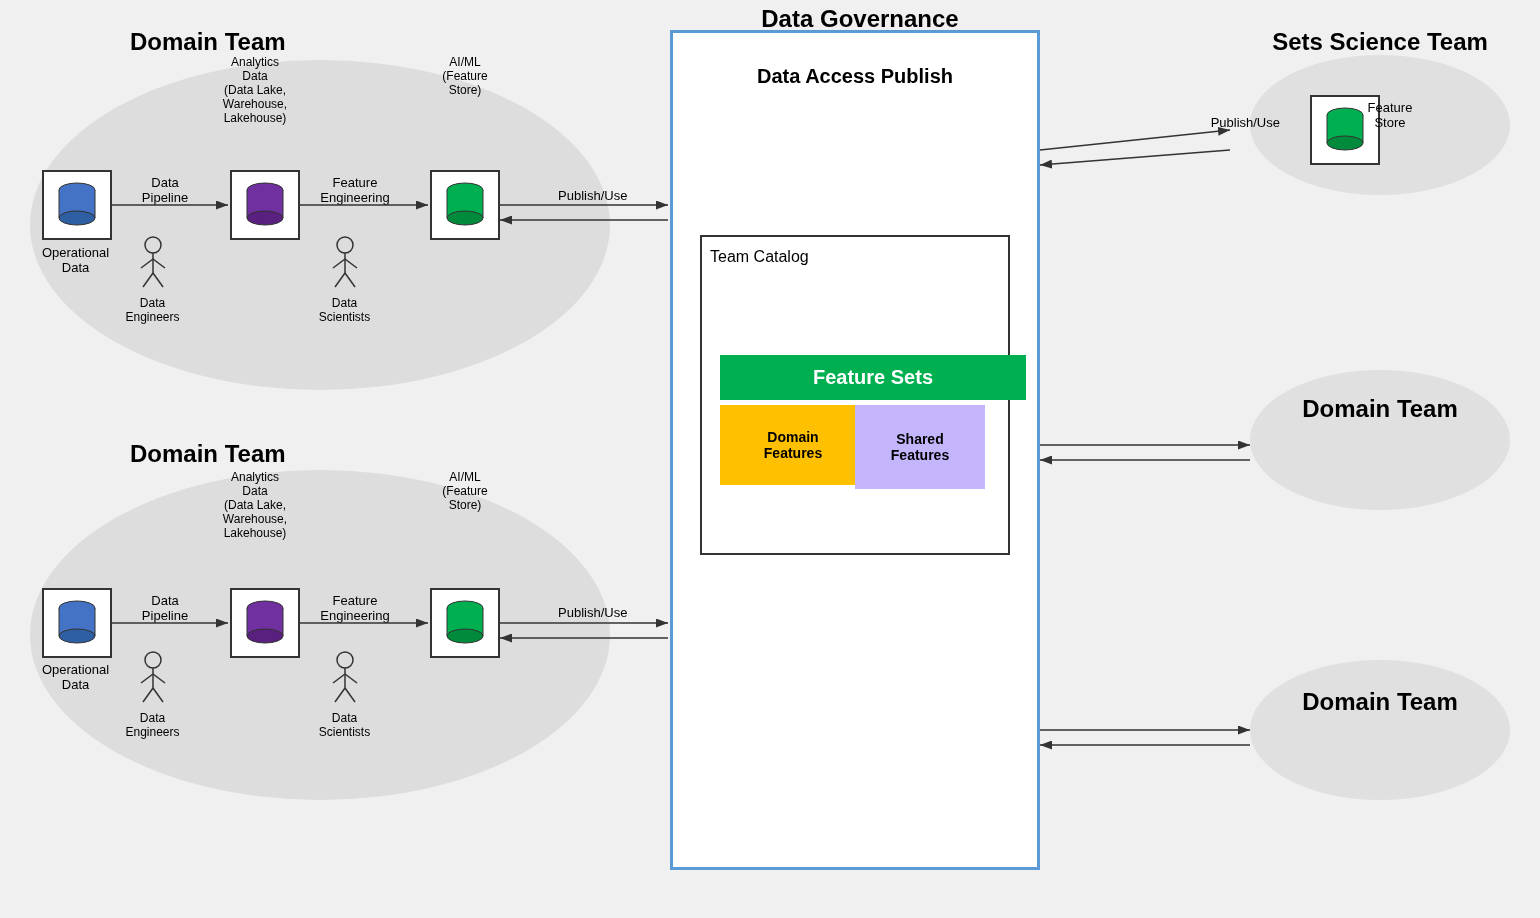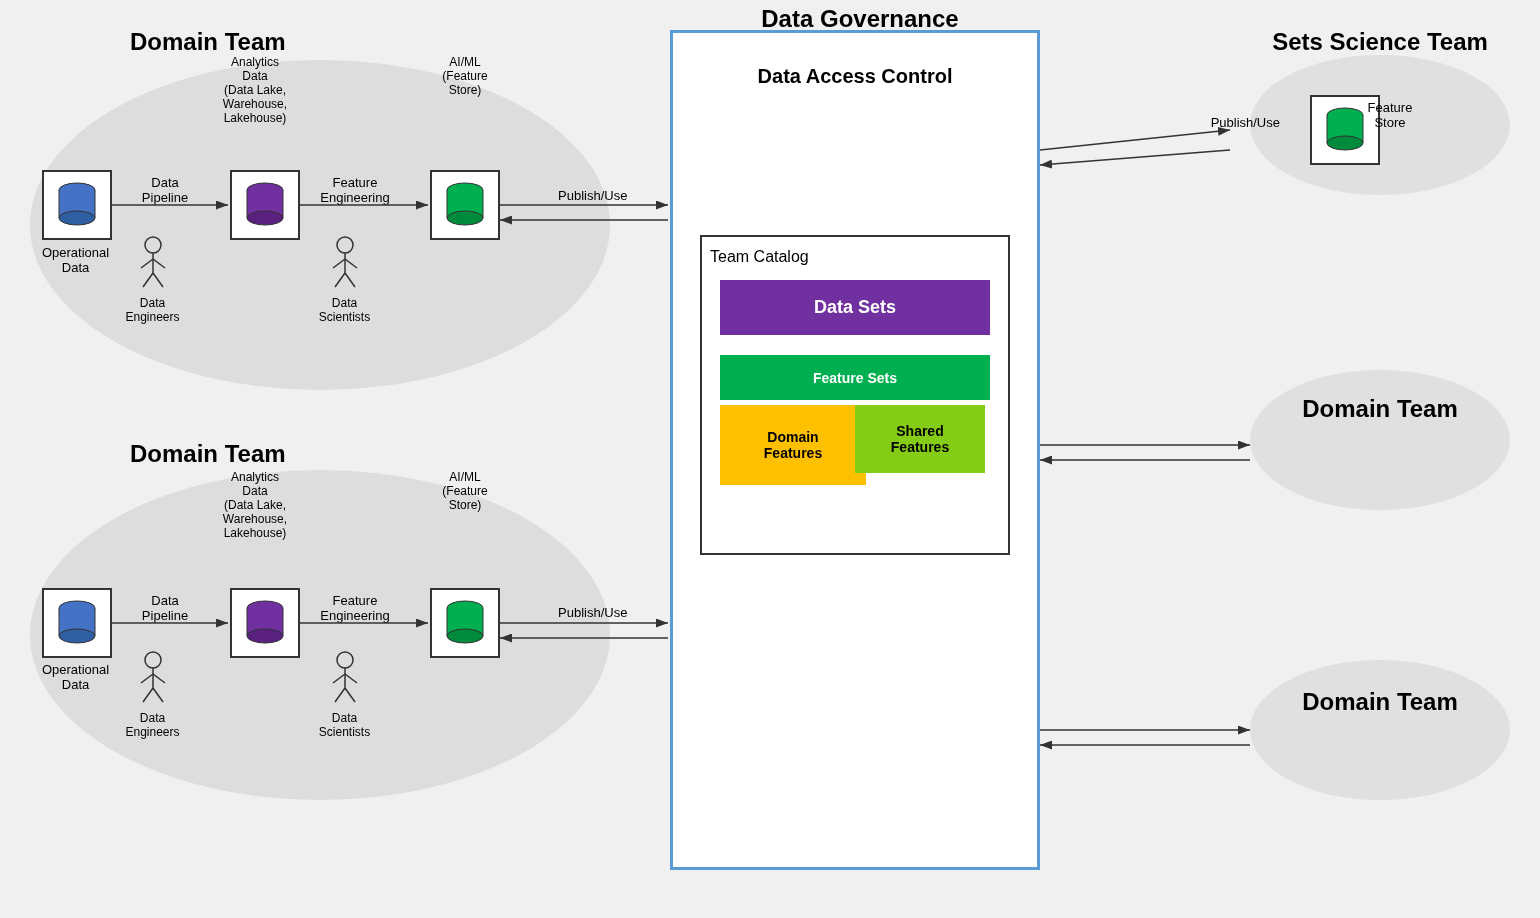--- a/index.html
+++ b/index.html
@@ -90,41 +90,41 @@
       width: 270px; height: 55px;
       background: #7030a0;
       display: flex; align-items: center; justify-content: center;
       color: white; font-size: 18px; font-weight: bold;
     }
 
     
     .featuresets-bar {
       position: absolute;
       left: 720px; top: 355px;
-      width: 270px; height: 45px;
+      width: 306px; height: 45px;
       background: #00b050;
       display: flex; align-items: center; justify-content: center;
-      color: white; font-size: 14px; font-weight: bold;
+      color: white; font-size: 20px; font-weight: bold;
     }
 
     
     .domain-features {
       position: absolute;
       left: 720px; top: 405px;
       width: 146px; height: 80px;
       background: #ffc000;
       display: flex; align-items: center; justify-content: center;
       font-size: 14px; font-weight: bold; text-align: center;
     }
     
     .shared-features {
       position: absolute;
       left: 855px; top: 405px;
-      width: 130px; height: 68px;
-      background: #84cc16;
+      width: 130px; height: 84px;
+      background: #c4b5fd;
       display: flex; align-items: center; justify-content: center;
       font-size: 14px; font-weight: bold; text-align: center;
     }
 
     
     .icon-box {
       position: absolute;
       background: white;
       border: 2px solid #333;
       display: flex; align-items: center; justify-content: center;
@@ -166,26 +166,25 @@
 
   <div class="section-title" style="left:130px; top:28px;">Domain Team</div>
   <div class="section-title" style="left:130px; top:440px;">Domain Team</div>
   <div class="section-title" style="left:750px; top:5px; width:220px;">Data Governance</div>
   <div class="section-title" style="right:30px; top:28px; width:260px;">Sets Science Team</div>
   <div class="section-title" style="right:50px; top:395px; width:220px;">Domain Team</div>
   <div class="section-title" style="right:50px; top:688px; width:220px;">Domain Team</div>
 
   <div class="gov-box"></div>
 
-  <div class="dac-label">Data Access Control</div>
+  <div class="dac-label">Data Access Publish</div>
 
   <div class="catalog-box"></div>
   <div class="catalog-label">Team Catalog</div>
 
-  <div class="datasets-bar">Data Sets</div>
 
   <div class="featuresets-bar">Feature Sets</div>
 
   <div class="domain-features">
     <span style="white-space:pre-line;">Domain<br>Features</span>
   </div>
 
   <div class="shared-features">
     <span style="white-space:pre-line;">Shared<br>Features</span>
   </div>

